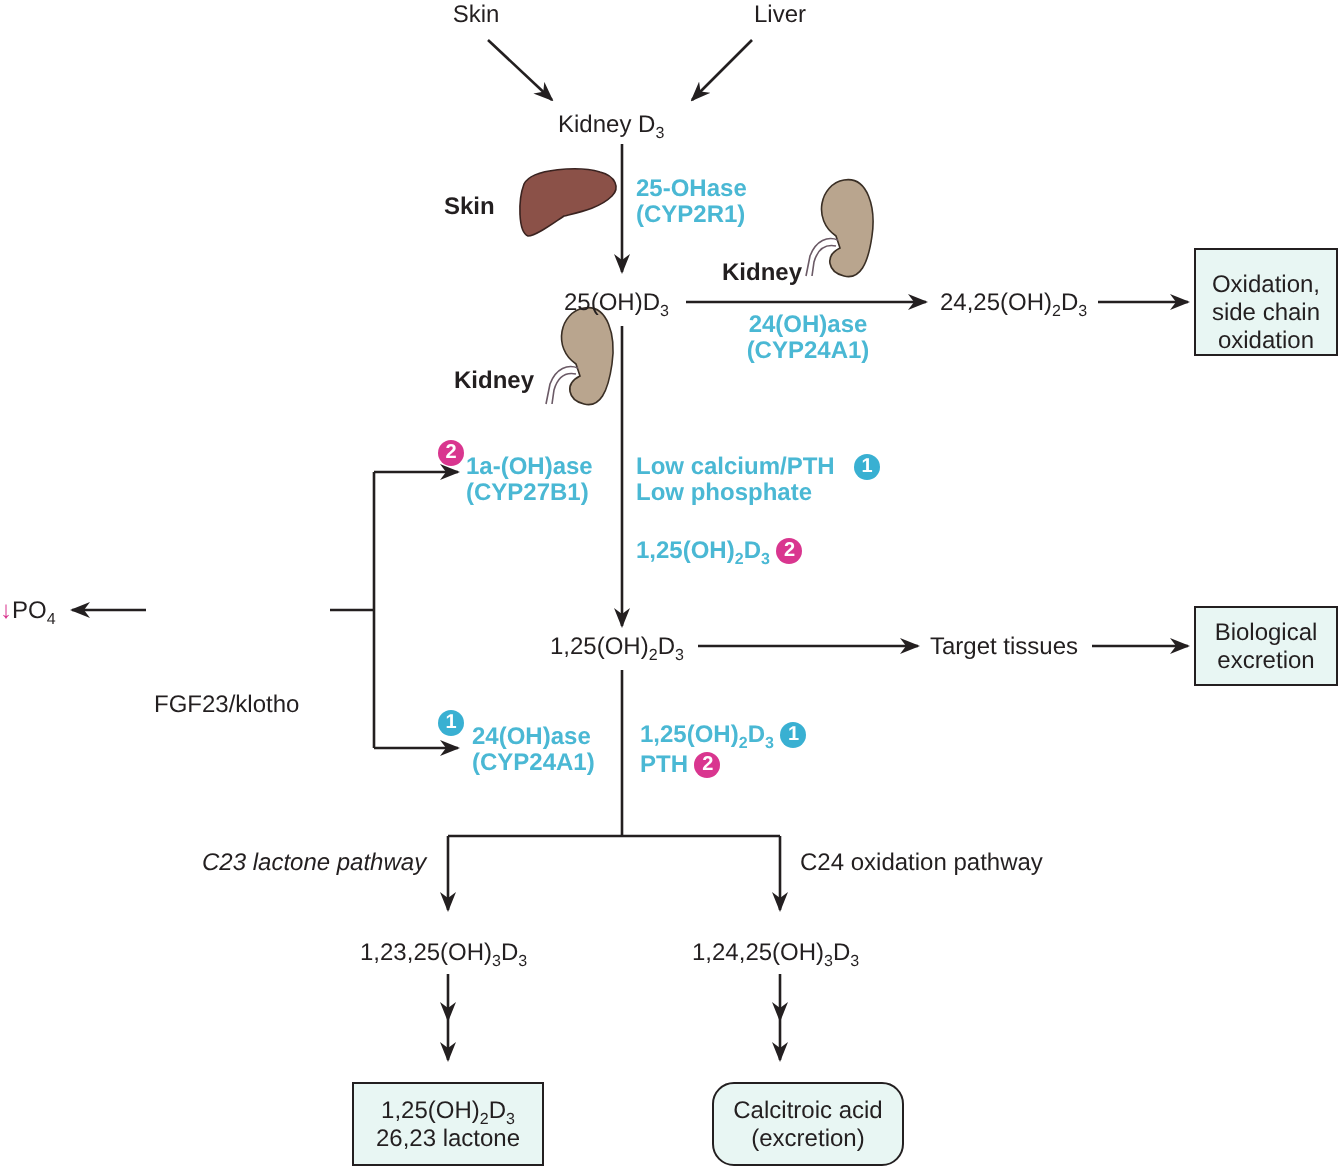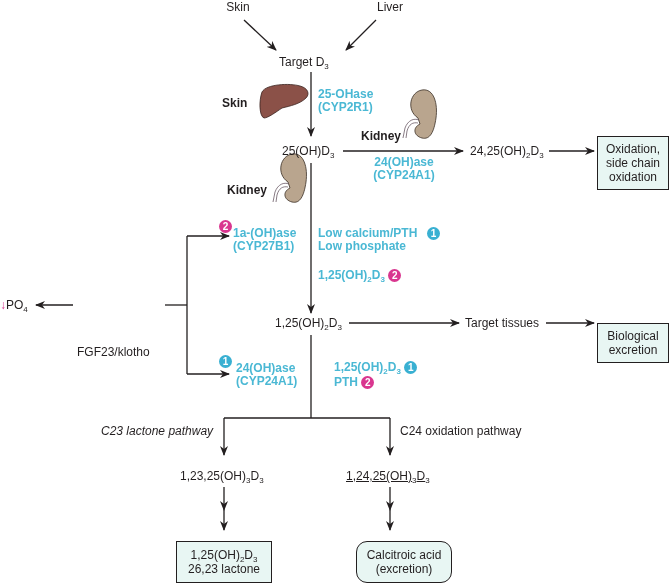--- a/index.html
+++ b/index.html
@@ -75,39 +75,39 @@
 
   <g>
     <path d="M288,182 C276,174 280,156 292,154 C304,152 308,168 306,182 C304,196 300,204 292,202 C284,200 282,192 290,188 Z" fill="#b9a58e" stroke="#3a2f25" stroke-width="0.8"></path>
     <path d="M289,184 C284,182 278,184 275,192 L273,202 M288,187 C283,186 279,188 277,195 L276,202" fill="none" stroke="#6b5a66" stroke-width="0.8"></path>
   </g>
 </svg>
 
 <div class="t c" style="left:218px;top:0px;width:40px;">Skin</div>
 <div class="t c" style="left:370px;top:0px;width:40px;">Liver</div>
 
-<div class="t" style="left:279px;top:55px;"><span>Target D</span><sub>3</sub></div>
+<div class="t" style="left:279px;top:55px;"><span>Kidney D</span><sub>3</sub></div>
 
 <div class="t b" style="left:222px;top:96px;">Skin</div>
 <div class="t cyan" style="left:318px;top:88px;line-height:13px;">
   <div>25-OHase</div>
   <div>(CYP2R1)</div>
 </div>
 
 <div class="t" style="left:282px;top:144px;"><span>25(OH)D</span><sub>3</sub></div>
 
 <div class="t b" style="left:361px;top:129px;">Kidney</div>
 <div class="t cyan c" style="left:364px;top:156px;width:80px;line-height:13px;">
   <div>24(OH)ase</div>
   <div>(CYP24A1)</div>
 </div>
 
 <div class="t" style="left:470px;top:144px;"><span>24,25(OH)</span><sub>2</sub><span>D</span><sub>3</sub></div>
 
-<div class="box" style="left:597px;top:136px;width:70px;height:52px;">
+<div class="box" style="left:597px;top:124px;width:70px;height:52px;align-items:flex-end;">
   <div>
     <div>Oxidation,</div>
     <div>side chain</div>
     <div>oxidation</div>
   </div>
 </div>
 
 <div class="t b" style="left:227px;top:183px;">Kidney</div>
 
 <div class="t" style="left:219px;top:219px;"><span class="badge b2">2</span></div>
@@ -124,43 +124,43 @@
 
 <div class="t cyan" style="left:318px;top:268px;"><span>1,25(OH)</span><sub>2</sub><span>D</span><sub>3</sub> <span class="badge b2">2</span></div>
 
 <div class="t" style="left:0px;top:298px;text-align:center;"><span class="pink-arrow">↓</span><span>PO</span><sub>4</sub></div>
 <div class="t" style="left:77px;top:298px;margin-top:47px;">FGF23/klotho</div>
 
 <div class="t" style="left:275px;top:316px;"><span>1,25(OH)</span><sub>2</sub><span>D</span><sub>3</sub></div>
 
 <div class="t" style="left:465px;top:316px;">Target tissues</div>
 
-<div class="box" style="left:597px;top:303px;width:70px;height:38px;margin-top:20px;">
+<div class="box" style="left:597px;top:303px;width:70px;height:38px;">
   <div>
     <div>Biological</div>
     <div>excretion</div>
   </div>
 </div>
 
 <div class="t" style="left:219px;top:354px;"><span class="badge b1">1</span></div>
 <div class="t cyan" style="left:236px;top:362px;line-height:13px;">
   <div>24(OH)ase</div>
   <div>(CYP24A1)</div>
 </div>
 
-<div class="t cyan" style="left:334px;top:360px;line-height:15px;">
+<div class="t cyan" style="left:320px;top:360px;line-height:15px;">
   <div><span>1,25(OH)</span><sub>2</sub><span>D</span><sub>3</sub> <span class="badge b1">1</span></div>
   <div><span>PTH</span> <span class="badge b2">2</span></div>
 </div>
 
 <div class="t" style="left:101px;top:424px;font-style:italic;">C23 lactone pathway</div>
 <div class="t" style="left:400px;top:424px;">C24 oxidation pathway</div>
 
 <div class="t" style="left:180px;top:469px;"><span>1,23,25(OH)</span><sub>3</sub><span>D</span><sub>3</sub></div>
-<div class="t" style="left:346px;top:469px;text-decoration:underline;"><span>1,24,25(OH)</span><sub>3</sub><span>D</span><sub>3</sub></div>
+<div class="t" style="left:346px;top:469px;"><span>1,24,25(OH)</span><sub>3</sub><span>D</span><sub>3</sub></div>
 
 <div class="box" style="left:176px;top:541px;width:94px;height:40px;">
   <div>
     <div><span>1,25(OH)</span><sub>2</sub><span>D</span><sub>3</sub></div>
     <div>26,23 lactone</div>
   </div>
 </div>
 <div class="box" style="left:356px;top:541px;width:94px;height:40px;border-radius:11px;">
   <div>
     <div>Calcitroic acid</div>

